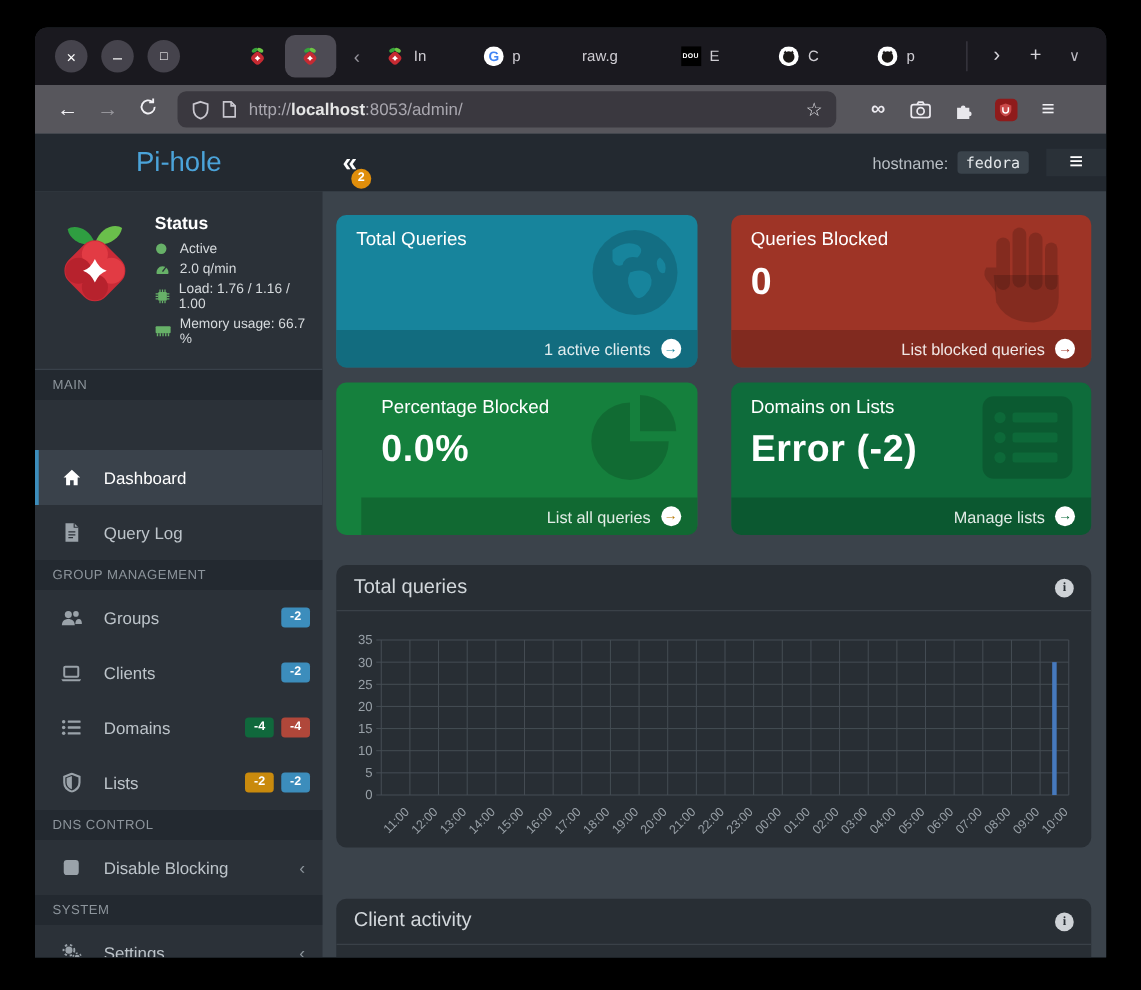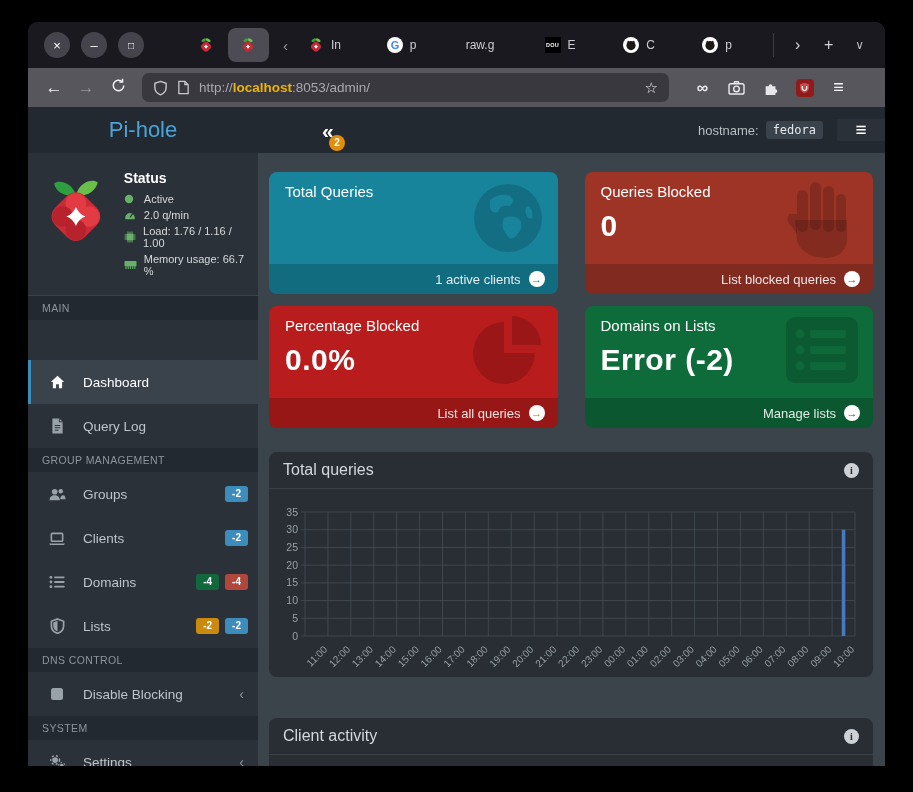--- a/index.html
+++ b/index.html
@@ -30,31 +30,31 @@
   .dou-fav{width:16px;height:16px;background:#000;color:#fff;font-size:5.5px;font-weight:bold;
        display:flex;align-items:center;justify-content:center;letter-spacing:.3px;flex:0 0 16px;}
 
   
   .toolbar{height:39px;flex:0 0 39px;background:#57565c;display:flex;align-items:center;padding:0 10px;}
   .nav-btn{width:32px;text-align:center;color:#f2f1f5;font-size:17px;}
   .nav-btn.fwd{color:#96959b;}
   .urlbar{width:505px;height:29px;background:#3a383f;border-radius:7px;margin-left:8px;
           display:flex;align-items:center;padding:0 11px;gap:9px;}
   .url-text{font-size:13.5px;color:#a9a7af;white-space:nowrap;}
-  .url-host{color:#eab308;font-weight:bold;}
+  .url-host{color:#e5e5e5;font-weight:bold;}
   .url-star{margin-left:auto;color:#e8e7ec;font-size:15px;}
   .ext-icons{display:flex;align-items:center;gap:3px;margin-left:18px;}
   .ext-btn{width:31px;display:flex;align-items:center;justify-content:center;color:#eceaf0;font-size:16px;}
   .ublock{width:18px;height:18px;border-radius:4px;background:#8f1b1b;display:flex;
           align-items:center;justify-content:center;}
   .fx-menu{font-size:18px;color:#f2f1f5;width:31px;text-align:center;}
 
   
   .page{flex:1;display:flex;flex-direction:column;background:#3b434b;overflow:hidden;}
-  .ph-header{height:46px;flex:0 0 46px;background:#232930;display:flex;gap:48px;}
+  .ph-header{height:46px;flex:0 0 46px;background:#232930;display:flex;}
   .ph-logo{width:230px;flex:0 0 230px;display:flex;align-items:center;justify-content:center;
            font-size:22px;color:#4ba3d9;}
   .ph-logo b{font-weight:normal;text-align:center;}
   .ph-nav{flex:1;display:flex;align-items:center;}
   .collapse{margin-left:16px;color:#fff;font-size:21px;font-weight:bold;position:relative;line-height:1;}
   .collapse-badge{position:absolute;left:7px;top:15px;width:16px;height:16px;border-radius:50%;
           color:#fff;font-size:10px;display:flex;align-items:center;justify-content:center;}
   .hostname{margin-left:auto;display:flex;align-items:center;gap:7px;color:#b9bfc5;
           font-size:13px;padding-right:14px;}
   .hostname code{background:#3a434b;color:#e3e7ea;font-family:"DejaVu Sans Mono","Liberation Mono",monospace;
@@ -474,21 +474,21 @@
                   <path d="M12 40 H64 V58 Q64 76 44 78 Q22 78 14 62 Z"></path>
                 </g>
               </svg>
             </div>
             <div class="card-footer">
               <span>List blocked queries</span>
               <span class="arrow-ico">→</span>
             </div>
           </div>
 
-          <div class="card" style="background: #b91c1c; --cardbg: #b87a0a;">
+          <div class="card" style="background: #15803d; padding-left: 20px; --cardbg: #b87a0a;">
             <div class="card-body">
               <div class="card-title">Percentage Blocked</div>
               <div class="card-value">0.0%</div>
               <svg class="card-wm" width="76" height="76" viewBox="0 0 76 76">
                 <path d="M34 8 A31 31 0 1 0 65 39 L34 39 Z" fill="rgba(0,0,0,0.16)"></path>
                 <path d="M42 2 A29 29 0 0 1 71 31 L42 31 Z" fill="rgba(0,0,0,0.16)"></path>
               </svg>
             </div>
             <div class="card-footer">
               <span>List all queries</span>

